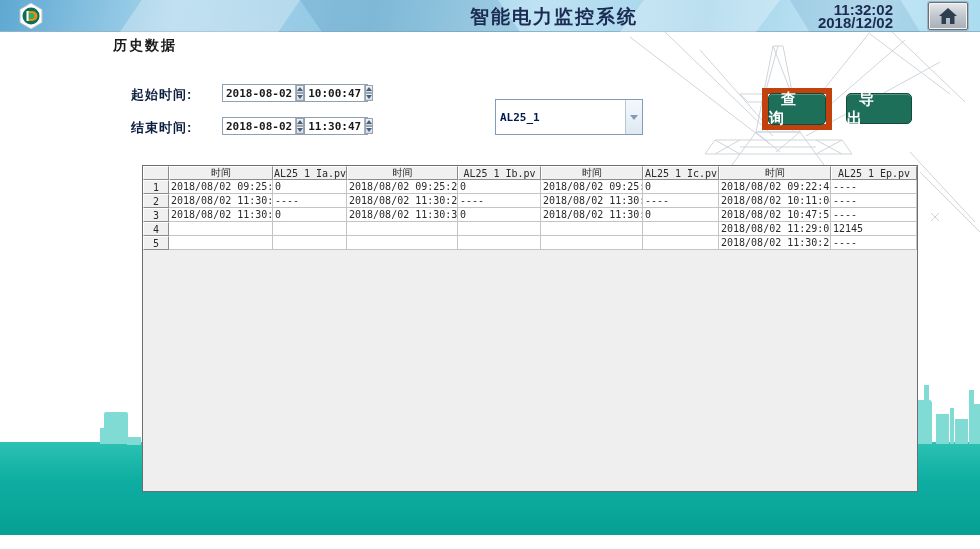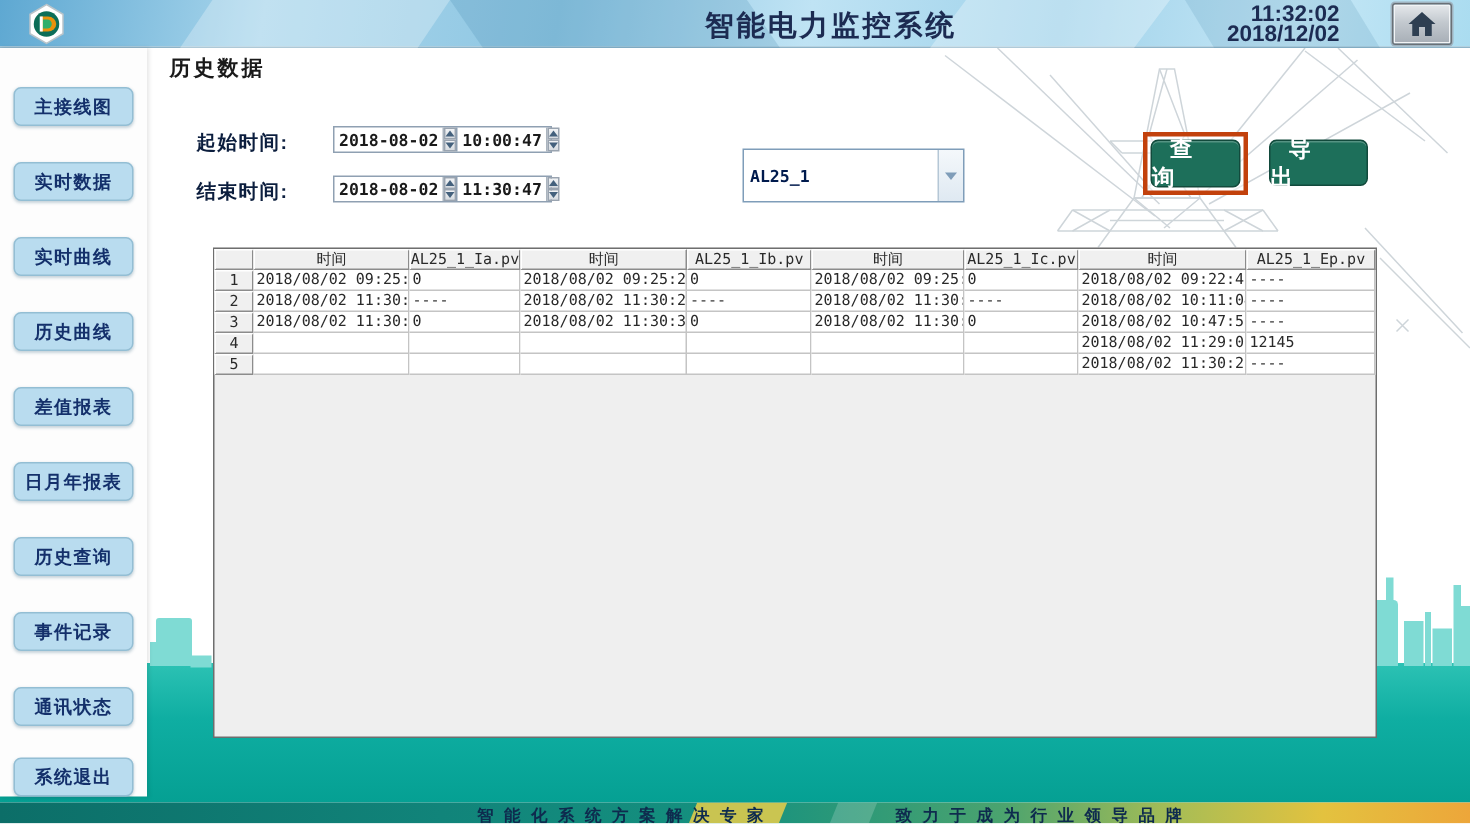--- a/index.html
+++ b/index.html
@@ -52,21 +52,21 @@
   .arr-up { width:0; height:0; border-left:3px solid transparent; border-right:3px solid transparent; border-bottom:4px solid #44617d; }
   .arr-dn { width:0; height:0; border-left:3px solid transparent; border-right:3px solid transparent; border-top:4px solid #44617d; }
 
   .dropdown { position:absolute; left:495px; top:99px; width:148px; height:36px; background:#fff; border:1px solid #7f9db9;
     display:flex; align-items:center; cursor:pointer; }
   .dd-text { flex:1; padding-left:4px; font-family:"DejaVu Sans Mono",monospace; font-size:11px; font-weight:bold; color:#001a4d; }
   .dd-btn { width:17px; align-self:stretch; background:linear-gradient(180deg,#f4f8fb,#dfe9f2); border-left:1px solid #b5c7d6;
     display:flex; align-items:center; justify-content:center; }
   .dd-arrow { width:0; height:0; border-left:4px solid transparent; border-right:4px solid transparent; border-top:5px solid #7f9db9; }
 
-  .query-frame { position:absolute; left:762px; top:88px; width:70px; height:42px; border:3px solid #c2410c;
+  .query-frame { position:absolute; left:762px; top:88px; width:70px; height:42px; border:6px solid #c2410c;
     display:flex; align-items:center; justify-content:center; background:rgba(255,255,255,.55); }
   .btn-green { background:#1d6f5a; color:#fff; font-size:15px; font-weight:bold; letter-spacing:12px; text-indent:12px;
     border:1px solid #124a3c; border-radius:5px; display:flex; align-items:center; justify-content:center; cursor:pointer;
     box-shadow:inset 0 1px 0 rgba(255,255,255,.25); }
   .btn-query { width:60px; height:32px; }
   .btn-export { position:absolute; left:846px; top:93px; width:66px; height:31px; }
 
   
   .table-panel { position:absolute; left:142px; top:165px; width:776px; height:327px; background:#efefef; border:1px solid #6e6e6e; }
   .grid { position:absolute; left:0; top:0; font-family:"DejaVu Sans Mono",monospace; font-size:10px; color:#2a2a2a; }
@@ -143,32 +143,20 @@
       <div>11:32:02</div>
       <div>2018/12/02</div>
     </div>
     <div class="home-btn">
       <svg width="20" height="18" viewBox="0 0 20 18">
         <polygon points="10,1 19,9 16.5,9 16.5,17 12,17 12,11 8,11 8,17 3.5,17 3.5,9 1,9" fill="#2e3f52"></polygon>
       </svg>
     </div>
   </div>
 
-  <div class="sidebar" id="sidebar">
-      <div class="side-btn" style="top: 26px;">主接线图</div>
-      <div class="side-btn" style="top: 76px;">实时数据</div>
-      <div class="side-btn" style="top: 126px;">实时曲线</div>
-      <div class="side-btn" style="top: 176px;">历史曲线</div>
-      <div class="side-btn" style="top: 226px;">差值报表</div>
-      <div class="side-btn" style="top: 276px;">日月年报表</div>
-      <div class="side-btn" style="top: 326px;">历史查询</div>
-      <div class="side-btn" style="top: 376px;">事件记录</div>
-      <div class="side-btn" style="top: 426px;">通讯状态</div>
-      <div class="side-btn" style="top: 473px;">系统退出</div>
-    </div>
 
   <div class="page-title">历史数据</div>
 
   <div class="form-label" style="top:86px;">起始时间:</div>
   <div class="form-label" style="top:119px;">结束时间:</div>
 
   <div class="dt-box" style="top:84px;">
     <span class="dt-text">2018-08-02</span>
     <span class="spin">
         <div>
@@ -285,20 +273,14 @@
           <div class="cell cd" style="width: 111px;"></div>
           <div class="cell cd" style="width: 83px;"></div>
           <div class="cell cd" style="width: 102px;"></div>
           <div class="cell cd" style="width: 76px;"></div>
           <div class="cell cd" style="width: 112px;">2018/08/02 11:30:26</div>
           <div class="cell cd" style="width: 86px;">----</div>
         </div>
       </div>
   </div>
 
-  <div class="footer">
-    <div class="f-patch1"></div>
-    <div class="f-patch2"></div>
-    <div class="slogan" style="left:318px;">智能化系统方案解决专家</div>
-    <div class="slogan" style="left:597px;">致力于成为行业领导品牌</div>
-  </div>
 
 </div>
 
 </body></html>

